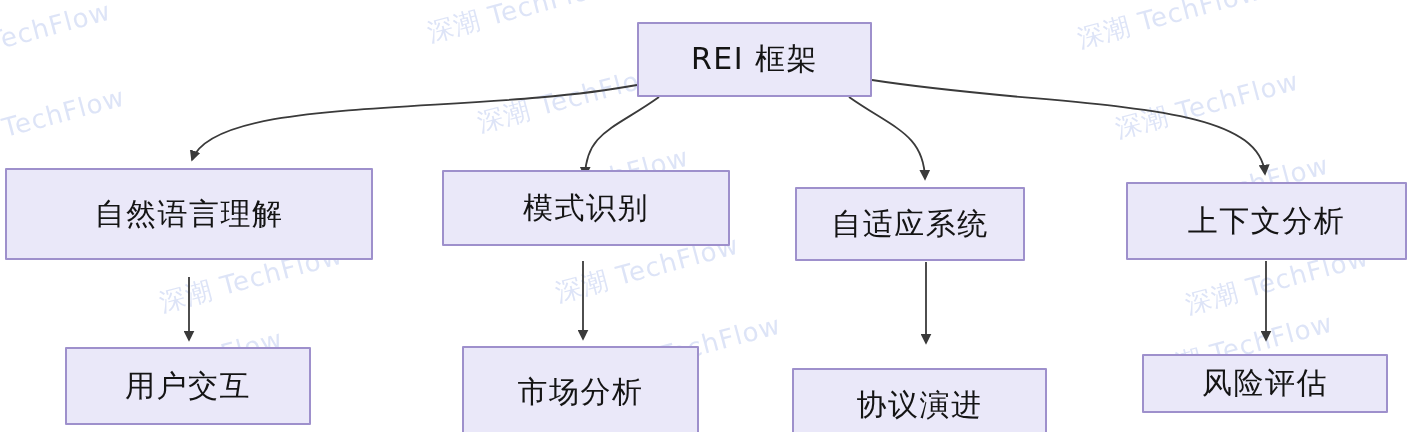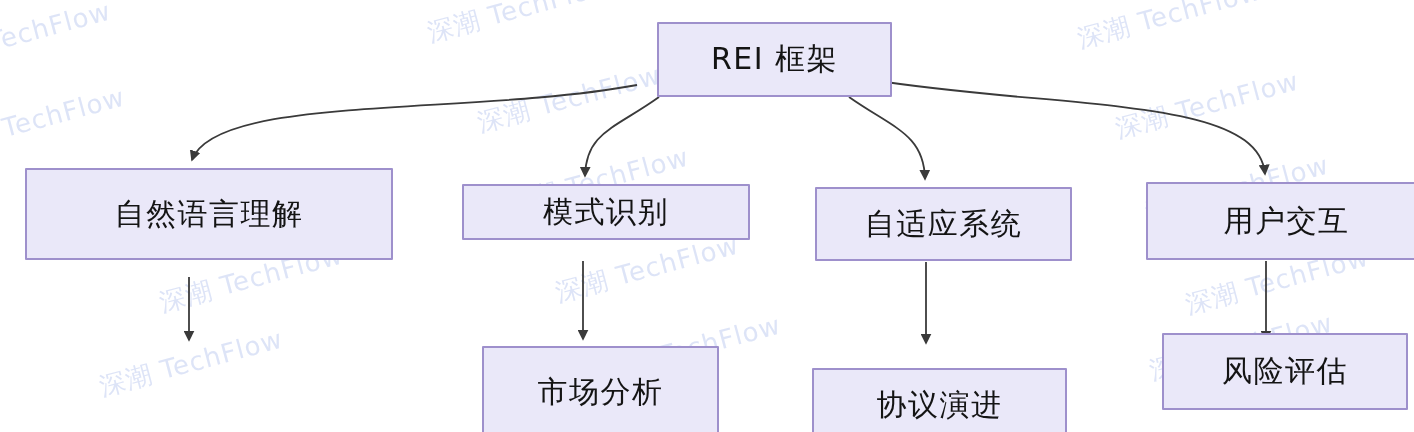--- a/index.html
+++ b/index.html
@@ -42,21 +42,20 @@
   }
   .node {
     position: absolute;
     box-sizing: border-box;
     background: var(--node-fill, #eae8f9);
     border: 2px solid var(--node-border, #9e90cc);
     border-radius: 1px;
     display: flex;
     align-items: center;
     justify-content: center;
-    margin-left: 20px;
   }
   .node-label {
     font-size: 30px;
     color: var(--text, #141414);
     letter-spacing: 1.5px;
     white-space: nowrap;
   }
 </style>
 </head>
 <body>
@@ -97,33 +96,36 @@
     <path d="M 1266 261 L 1266 340" marker-end="url(#arrowhead)"></path>
   </svg>
 
   <div class="node" style="left:637px;top:22px;width:235px;height:75px">
     <span class="node-label">REI 框架</span>
   </div>
 
   <div class="node" style="left:5px;top:168px;width:368px;height:92px">
     <span class="node-label">自然语言理解</span>
   </div>
-  <div class="node" style="left:442px;top:184px;width:288px;height:56px">
+  <div class="node" style="left:442px;top:170px;width:288px;height:76px">
     <span class="node-label">模式识别</span>
   </div>
-  <div class="node" style="left:795px;top:187px;width:257px;height:74px">
+  <div class="node" style="left:795px;top:187px;width:230px;height:74px">
     <span class="node-label">自适应系统</span>
   </div>
   <div class="node" style="left:1126px;top:182px;width:281px;height:78px">
+    <span class="node-label">上下文分析</span>
+  </div>
+
+  <div class="node" style="left:65px;top:347px;width:246px;height:78px">
     <span class="node-label">用户交互</span>
   </div>
-
   <div class="node" style="left:462px;top:346px;width:237px;height:92px">
     <span class="node-label">市场分析</span>
   </div>
   <div class="node" style="left:792px;top:368px;width:255px;height:75px">
     <span class="node-label">协议演进</span>
   </div>
-  <div class="node" style="left:1142px;top:333px;width:246px;height:77px">
+  <div class="node" style="left:1142px;top:354px;width:246px;height:59px">
     <span class="node-label">风险评估</span>
   </div>
 
 </div>
 
 </body></html>

